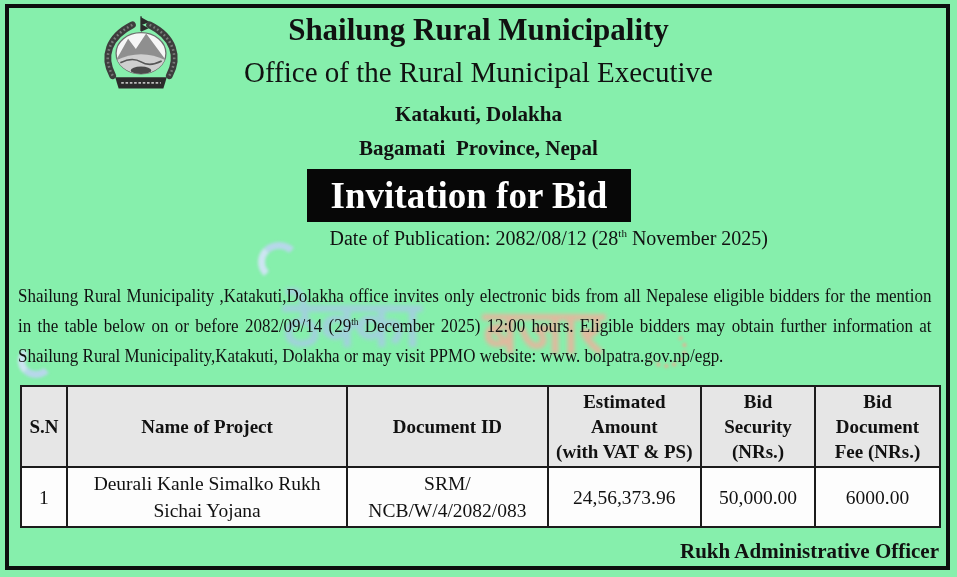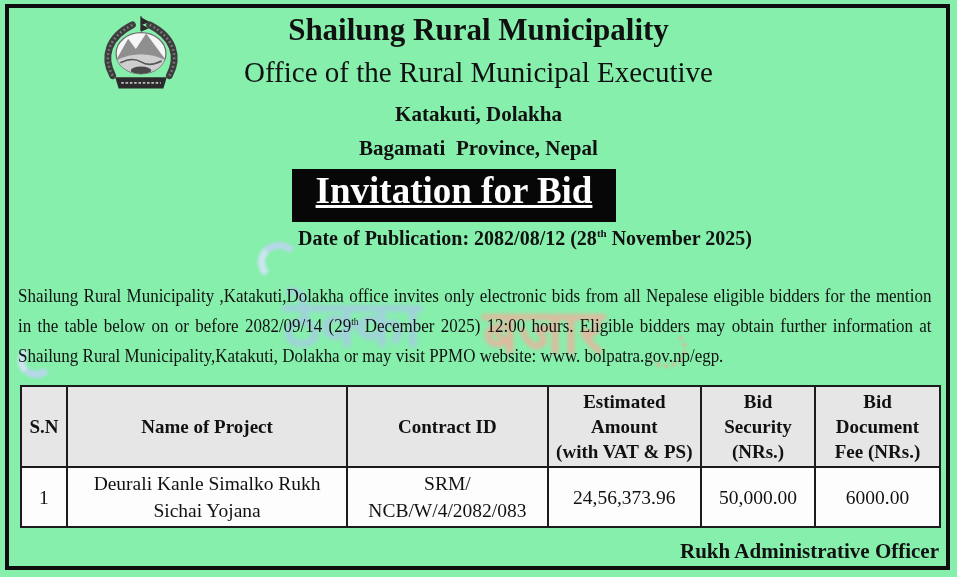--- a/index.html
+++ b/index.html
@@ -30,28 +30,28 @@
   }
   .addr {
     position: absolute; left: 0; width: 100%;
     text-align: center; font-size: 21px; font-weight: bold;
     white-space: pre-wrap; z-index: 2;
   }
   .addr1 { top: 102px; }
   .addr2 { top: 136px; }
   
   .banner {
-    position: absolute; left: 292px; top: 169px; width: 324px; height: 53px;
+    position: absolute; left: 307px; top: 169px; width: 324px; height: 53px;
     background: #070707; color: #ffffff;
-    display: flex; align-items: flex-start; justify-content: center;
-    font-size: 37px; font-weight: bold; z-index: 2; text-decoration: underline;
+    display: flex; align-items: center; justify-content: center;
+    font-size: 37px; font-weight: bold; z-index: 2;
   }
   .date-line {
     position: absolute; left: 298px; top: 227px; width: 470px;
-    text-align: left; font-size: 20px; font-weight: bold; z-index: 2;
+    text-align: right; font-size: 20px; font-weight: normal; z-index: 2;
   }
   sup { font-size: 0.55em; vertical-align: super; line-height: 0; }
   
   .body-para {
     position: absolute; left: 18px; top: 261px; width: 1050px;
     transform: scaleX(0.87); transform-origin: 0 0;
     font-size: 19.5px; line-height: 30px; text-align: justify;
     z-index: 2;
   }
   
@@ -153,21 +153,21 @@
         <col class="col-project">
         <col class="col-contract">
       <col class="col-amount">
         <col class="col-security">
         <col class="col-fee">
     </colgroup>
     <thead>
       <tr>
         <th>S.N</th>
         <th>Name of Project</th>
-        <th>Contract ID</th>
+        <th>Document ID</th>
         <th>Estimated
 Amount
 (with VAT &amp; PS)</th>
         <th>Bid
 Security
 (NRs.)</th>
         <th>Bid
 Document
 Fee (NRs.)</th>
       </tr>

